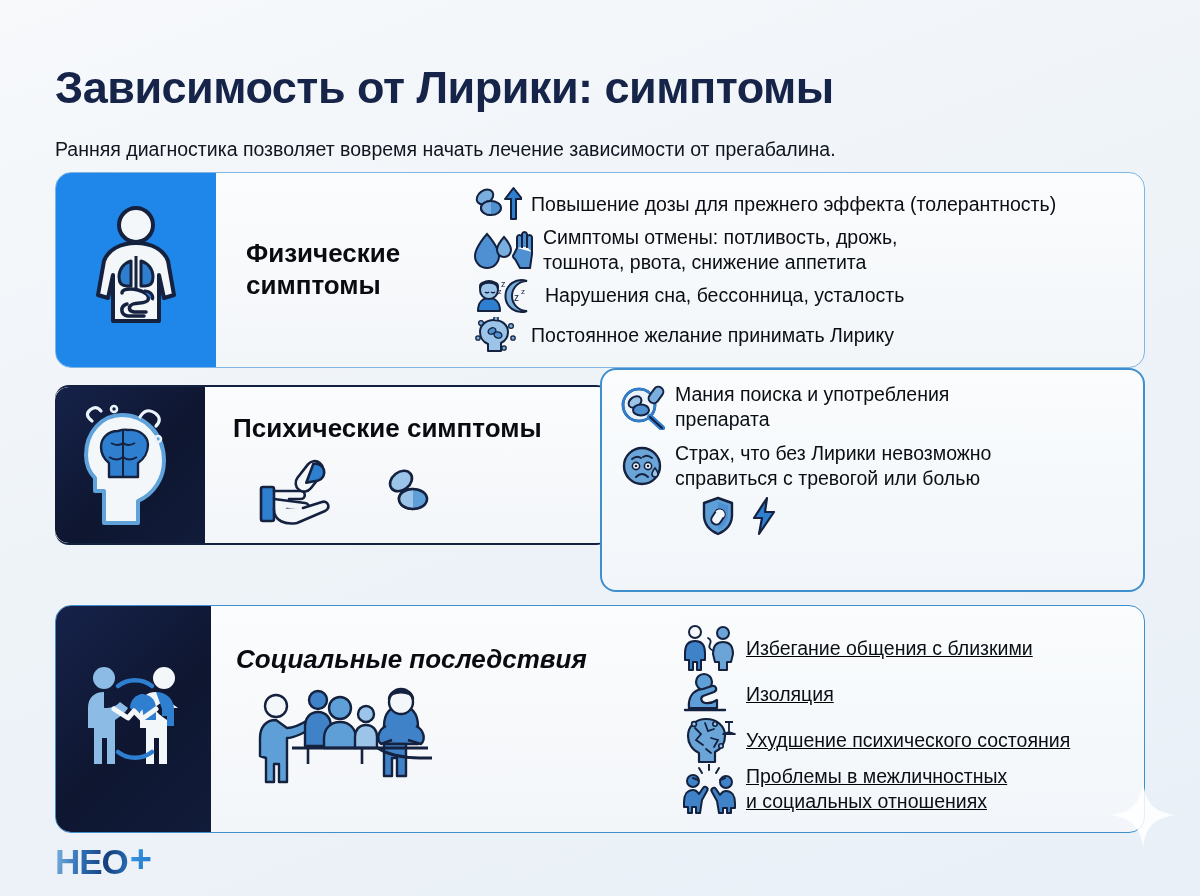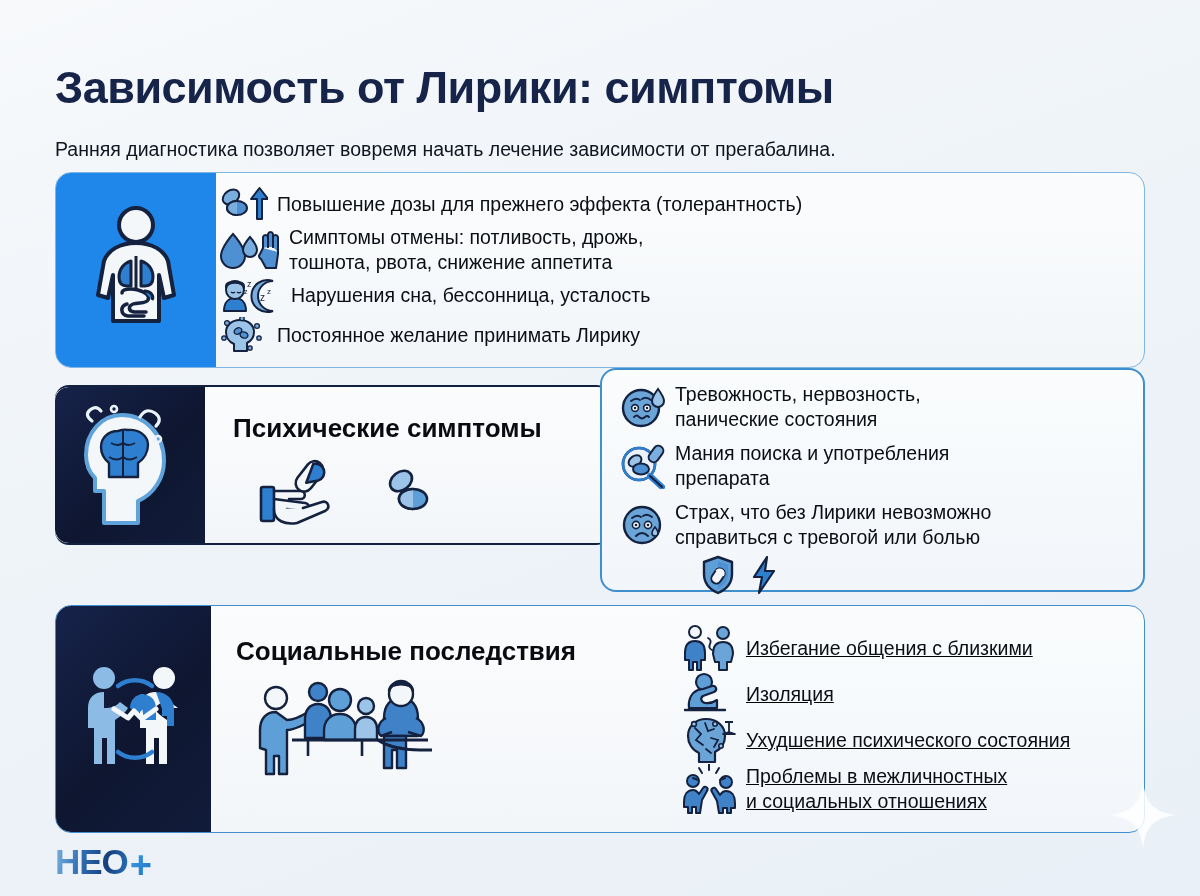--- a/index.html
+++ b/index.html
@@ -104,21 +104,21 @@
   
   #card-social {
     left:55px; top:605px; width:1090px; height:228px;
     border-radius:16px;
     overflow:hidden;
     border:1.8px solid #3f8fcf;
     background:linear-gradient(180deg,#fafcfd 0%,#f2f6fa 100%);
   }
   #card-social .left-panel { width:155px; }
   #card-social .mid-panel { flex:0 0 470px; flex-direction:column; align-items:flex-start; padding-left:25px; }
-  #card-social .heading { margin-top:30px; }
+  #card-social .heading { margin-top:38px;font-style:italic; }
   #card-social .items {
     flex:1 1 auto;
     padding:12px 14px 12px 0;
     display:flex; flex-direction:column; justify-content:center;
     gap:0;
     text-decoration:underline;
   }
 
   
   .row { display:flex; align-items:center; gap:9px; }
@@ -126,21 +126,21 @@
     font-size:19.5px;
     color:#0b0e14;
     line-height:1.26;
     white-space:pre-line;
   }
   .ico { flex:0 0 auto; display:block; }
 
   
   #logo {
     position:absolute; left:55px; top:842px;
-    display:flex; align-items:flex-end; gap:2px;
+    display:flex; align-items:flex-start; gap:2px;
   }
   #logo-text {
     font-size:35px; font-weight:bold; letter-spacing:-1px;
     background:linear-gradient(100deg,#7fb4e0 0%,#2f6fb5 35%,#15407c 70%,#2a74bd 100%);
     -webkit-background-clip:text; background-clip:text; color:transparent;
   }
   #logo-plus {
     font-size:38px; font-weight:bold; line-height:0.9;
     background:linear-gradient(120deg,#3fa0e8 0%,#1b6fc4 100%);
     -webkit-background-clip:text; background-clip:text; color:transparent;
@@ -170,20 +170,24 @@
         <path d="M45 58 C38 60 33 66 33 74 C33 80 36 83 41 83 L45 83 Z"></path>
         <path d="M55 58 C62 60 67 66 67 74 C67 80 64 83 59 83 L55 83 Z"></path>
       </g>
       <path d="M50 53 L50 86" stroke="#14213f" stroke-width="3" fill="none"></path>
       <path d="M36 90 C36 86 44 85 52 87 C60 89 64 93 62 97 C60 101 52 99 47 101 C42 103 42 108 48 109 L60 109" fill="none" stroke="#14213f" stroke-width="3.5" stroke-linecap="round"></path>
       <path d="M58 88 C66 88 68 94 66 97" fill="#2f7fd0" stroke="#14213f" stroke-width="3"></path>
       <path d="M41 101 C34 103 34 112 42 113 L58 113" fill="none" stroke="#14213f" stroke-width="3.5" stroke-linecap="round"></path>
     </svg>
   </div>
 
+  <div class="mid-panel">
+    <div class="heading" style="white-space:pre-line">Физические
+симптомы</div>
+  </div>
 
   <div class="items">
 
     <div class="row">
       <svg class="ico" width="48" height="38" viewBox="0 0 48 38">
         <g stroke="#14213f" stroke-width="2" stroke-linejoin="round">
           <ellipse cx="11" cy="12" rx="9" ry="6.5" fill="#79aede" transform="rotate(-35 11 12)"></ellipse>
           <ellipse cx="17" cy="23" rx="10" ry="7" fill="#4f90d2"></ellipse>
           <path d="M17 16 A10 7 0 0 0 17 30" fill="#79aede"></path>
         </g>
@@ -285,37 +289,20 @@
         <ellipse cx="148" cy="28" rx="12" ry="9" fill="#9cc4e8" transform="rotate(-38 148 28)"></ellipse>
         <ellipse cx="160" cy="46" rx="14" ry="10" fill="#5f9fd8"></ellipse>
         <path d="M160 36 A14 10 0 0 0 160 56" fill="#9cc4e8"></path>
       </g>
     </svg>
   </div>
 </div>
 
 <div id="card-mental-list">
 
-  <div class="row">
-    <svg class="ico" width="46" height="46" viewBox="0 0 46 46">
-      <circle cx="21" cy="24" r="18" fill="#6ba5d8" stroke="#14213f" stroke-width="2.4"></circle>
-      <g fill="none" stroke="#14213f" stroke-width="2" stroke-linecap="round">
-        <path d="M11 17 q5 -4 9 -1"></path>
-          <path d="M31 16 q-5 -4 -9 -1"></path>
-      </g>
-      <circle cx="15" cy="24" r="3.4" fill="#f4f7fa" stroke="#14213f" stroke-width="1.6"></circle>
-      <circle cx="27" cy="24" r="3.4" fill="#f4f7fa" stroke="#14213f" stroke-width="1.6"></circle>
-      <circle cx="15" cy="24" r="1.2" fill="#14213f"></circle>
-        <circle cx="27" cy="24" r="1.2" fill="#14213f"></circle>
-      <path d="M14 33 q3 -3 5 0 q3 3 6 0 q2 -2 4 0" fill="none" stroke="#14213f" stroke-width="1.9" stroke-linecap="round"></path>
-      <path d="M38 5 C38 5 44 13 44 17 A6 6 0 0 1 32 17 C32 13 38 5 38 5 Z" fill="#9cc4e8" stroke="#14213f" stroke-width="2"></path>
-    </svg>
-    <div class="txt">Тревожность, нервозность,
-панические состояния</div>
-  </div>
 
   <div class="row">
     <svg class="ico" width="46" height="46" viewBox="0 0 46 46">
       <circle cx="19" cy="21" r="16" fill="#eaf3fb" stroke="#14213f" stroke-width="2.6"></circle>
       <circle cx="19" cy="21" r="16" fill="none" stroke="#2f7fd0" stroke-width="2.6"></circle>
       <g stroke="#14213f" stroke-width="2" stroke-linejoin="round">
         <ellipse cx="15" cy="18" rx="7" ry="5" fill="#9cc4e8" transform="rotate(-35 15 18)"></ellipse>
         <ellipse cx="21" cy="26" rx="8" ry="5.5" fill="#4f90d2"></ellipse>
       </g>
       <path d="M30 33 L42 44" stroke="#2f7fd0" stroke-width="6" stroke-linecap="round"></path>

